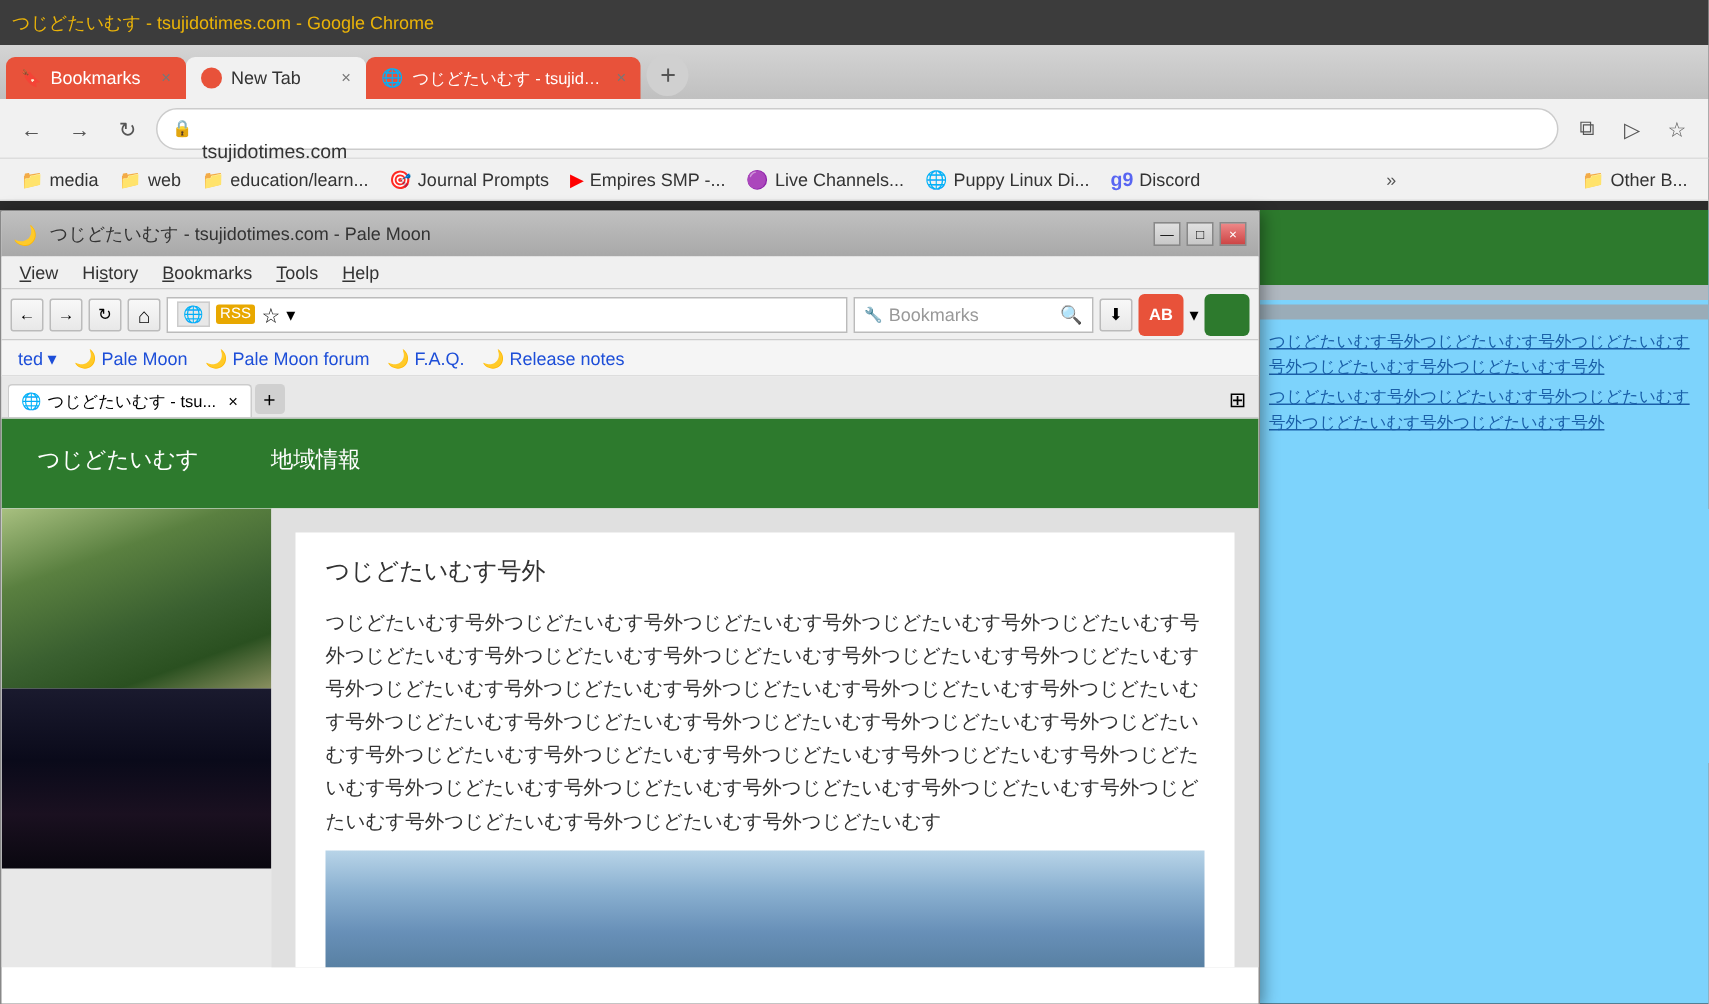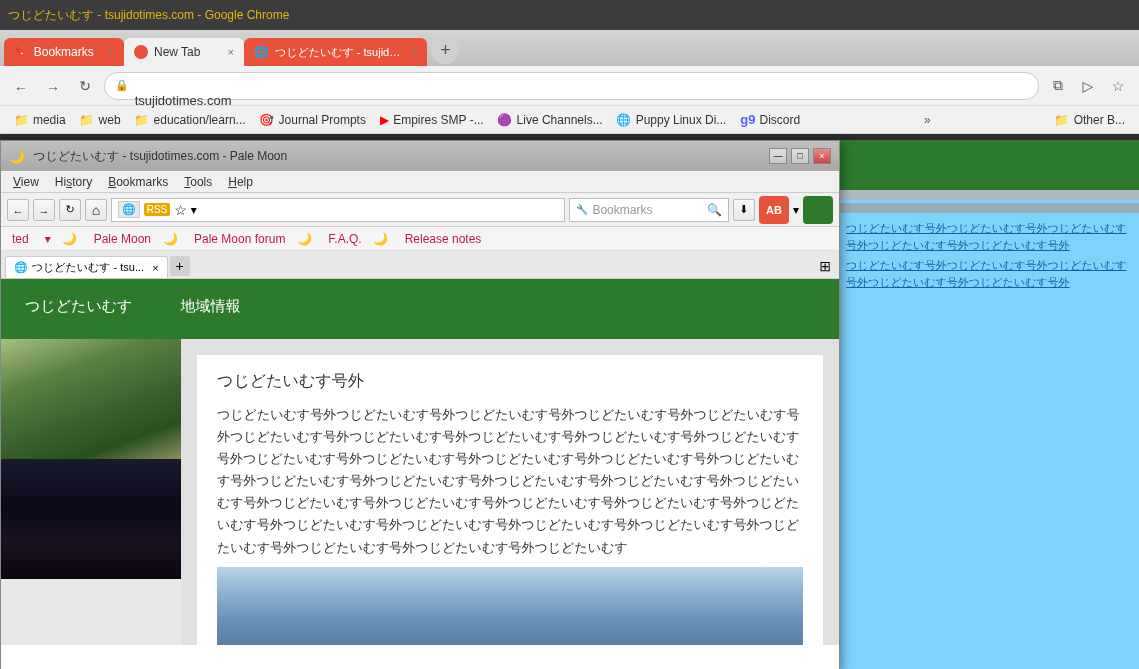--- a/index.html
+++ b/index.html
@@ -224,21 +224,21 @@
     .pm-bookmarks-bar {
       background: #f5f5f5;
       height: 24px;
       display: flex;
       align-items: center;
       padding: 0 6px;
       gap: 2px;
       border-bottom: 1px solid #ddd;
       font-size: 12px;
     }
-    .pm-bm { display: flex; align-items: center; gap: 16px; padding: 2px 5px; cursor: pointer; color: #be185d; }
+    .pm-bm { display: flex; align-items: center; gap: 3px; padding: 2px 5px; cursor: pointer; color: #1d4ed8; }
 
     .pm-tabs-bar {
       background: #e8e8e8;
       height: 28px;
       display: flex;
       align-items: flex-end;
       padding: 0 4px;
       gap: 2px;
       border-bottom: 1px solid #ccc;
     }

